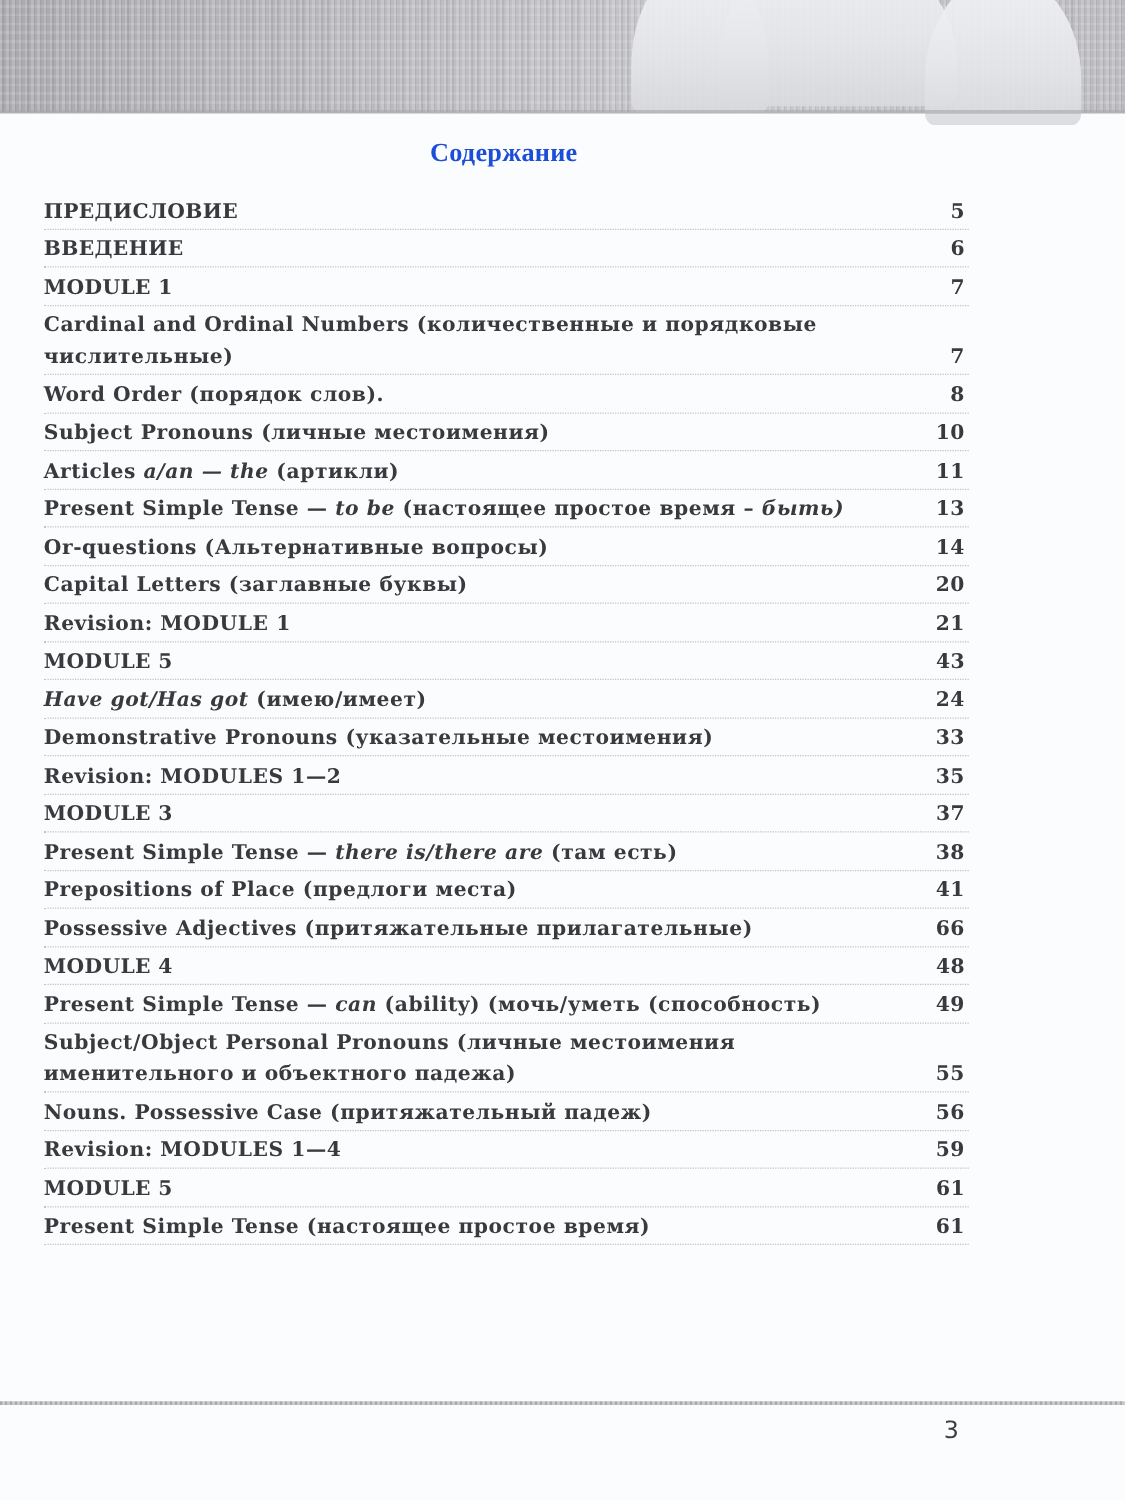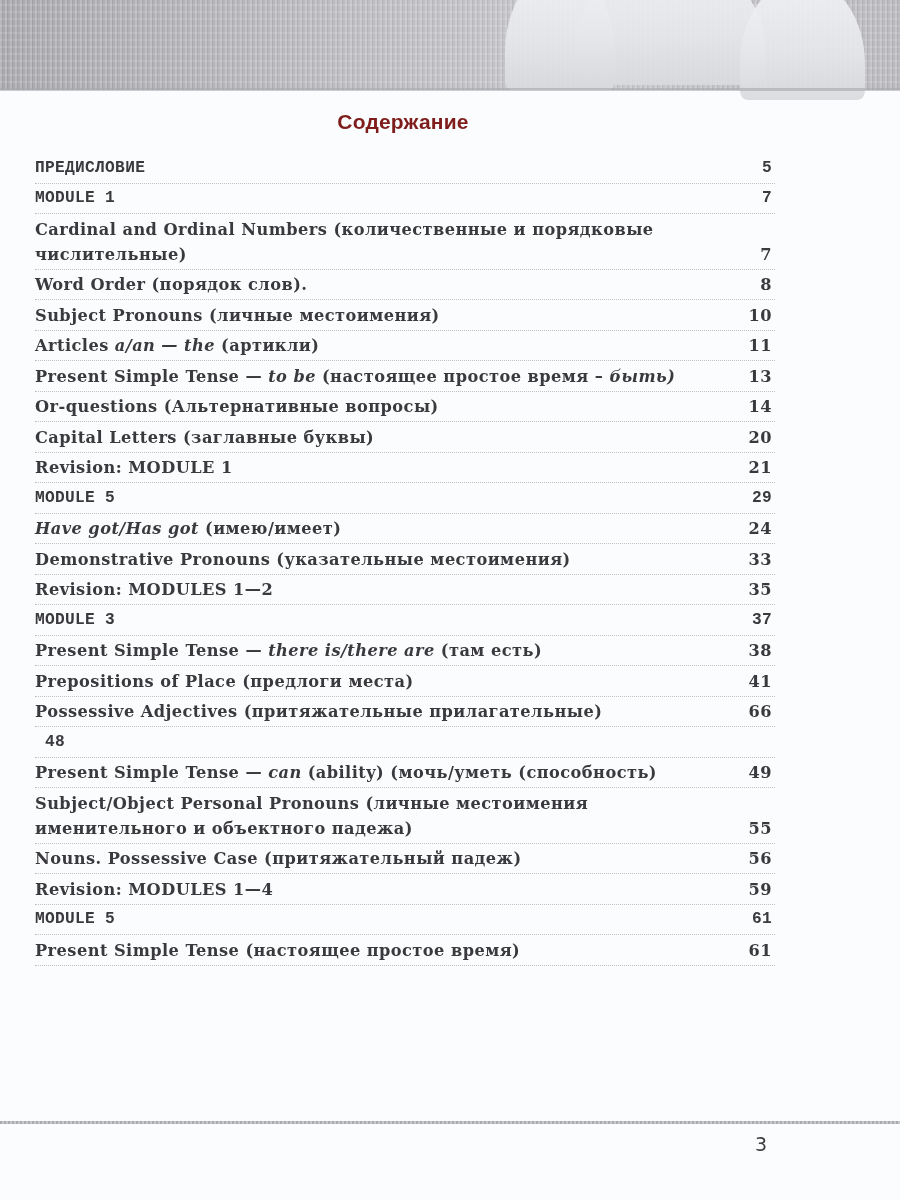--- a/index.html
+++ b/index.html
@@ -24,36 +24,36 @@
   }
   .shape-1 { left: 505px; width: 110px; height: 120px; }
   .shape-2 { left: 575px; width: 190px; height: 125px; top: -40px; }
   .shape-3 { left: 740px; width: 125px; height: 120px; top: -20px; }
   .header-bottom-line {
     position: absolute; left: 0; top: 88px; width: 900px; height: 3px;
     background: #9c9ca1; opacity: 0.5;
   }
   .page-title {
     position: absolute; left: 0; width: 806px; top: 110px; text-align: center;
-    font-family: Liberation Sans, sans-serif; font-weight: bold; font-size: 21px;
-    color: #7f1d1d; letter-spacing: 0.2px;
+    font-family: Liberation Serif, serif; font-weight: bold; font-size: 21px;
+    color: #1d4ed8; letter-spacing: 0.2px;
   }
   .toc {
     position: absolute; left: 35px; top: 153px; width: 740px;
     list-style: none; margin: 0; padding: 0;
   }
   .toc-row {
     display: flex; align-items: flex-end; justify-content: space-between;
     border-bottom: 1px dotted #bfc3c8;
     font-size: 16.2px; line-height: 25px;
     padding: 2.5px 0 2px 0;
     letter-spacing: 0.45px;
     font-weight: bold;
   }
-  .toc-row.heading { font-weight: bold; letter-spacing: 0.3px; font-family: Liberation Mono, monospace; }
+  .toc-row.heading { font-weight: bold; letter-spacing: 0.3px; }
   .toc-text { flex: 1; padding-right: 10px; white-space: normal; }
   .toc-page { min-width: 30px; text-align: right; padding-right: 3px; }
   .toc-text em { font-style: italic; }
   .footer-line {
     position: absolute; left: 0; top: 1121px; width: 900px; height: 3px;
     background: repeating-linear-gradient(90deg, #a8aaae 0 2px, #c6c8cc 2px 4px);
   }
   .page-number {
     position: absolute; left: 755px; top: 1133px;
     font-family: "DejaVu Sans", sans-serif; font-size: 19px; color: #3d3d40;
@@ -68,20 +68,24 @@
   <div class="header-shape shape-3"></div>
 </div>
 <div class="header-bottom-line"></div>
 
 <h1 class="page-title" style="margin:0;">Содержание</h1>
 
 <ul class="toc" id="toc">
     <li class="toc-row heading">
       <span class="toc-text"><span>ПРЕДИСЛОВИЕ</span></span>
       <span class="toc-page">5</span>
+    </li>
+    <li class="toc-row heading">
+      <span class="toc-text"><span>ВВЕДЕНИЕ</span></span>
+      <span class="toc-page">6</span>
     </li>
     <li class="toc-row heading">
       <span class="toc-text"><span>MODULE 1</span></span>
       <span class="toc-page">7</span>
     </li>
     <li class="toc-row">
       <span class="toc-text"><span>Cardinal and Ordinal Numbers (количественные и порядковые числительные)</span></span>
       <span class="toc-page">7</span>
     </li>
     <li class="toc-row">
@@ -107,21 +111,21 @@
     <li class="toc-row">
       <span class="toc-text"><span>Capital Letters (заглавные буквы)</span></span>
       <span class="toc-page">20</span>
     </li>
     <li class="toc-row">
       <span class="toc-text"><span>Revision: MODULE 1</span></span>
       <span class="toc-page">21</span>
     </li>
     <li class="toc-row heading">
       <span class="toc-text"><span>MODULE 5</span></span>
-      <span class="toc-page">29</span>
+      <span class="toc-page">43</span>
     </li>
     <li class="toc-row">
       <span class="toc-text"><em>Have got/Has got</em><span> (имею/имеет)</span></span>
       <span class="toc-page">24</span>
     </li>
     <li class="toc-row">
       <span class="toc-text"><span>Demonstrative Pronouns (указательные местоимения)</span></span>
       <span class="toc-page">33</span>
     </li>
     <li class="toc-row">
@@ -138,20 +142,21 @@
     </li>
     <li class="toc-row">
       <span class="toc-text"><span>Prepositions of Place (предлоги места)</span></span>
       <span class="toc-page">41</span>
     </li>
     <li class="toc-row">
       <span class="toc-text"><span>Possessive Adjectives (притяжательные прилагательные)</span></span>
       <span class="toc-page">66</span>
     </li>
     <li class="toc-row heading">
+      <span class="toc-text"><span>MODULE 4</span></span>
       <span class="toc-page">48</span>
     </li>
     <li class="toc-row">
       <span class="toc-text"><span>Present Simple Tense — </span><em>can</em><span> (ability) (мочь/уметь (способность)</span></span>
       <span class="toc-page">49</span>
     </li>
     <li class="toc-row">
       <span class="toc-text"><span>Subject/Object Personal Pronouns (личные местоимения именительного и объектного падежа)</span></span>
       <span class="toc-page">55</span>
     </li>

